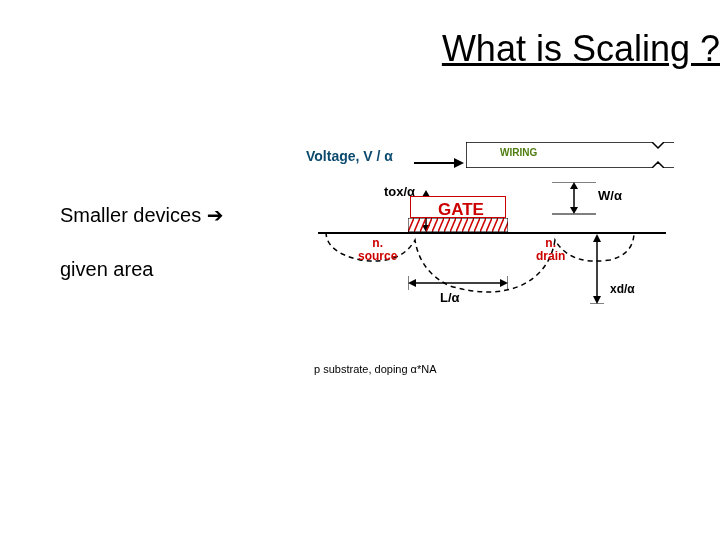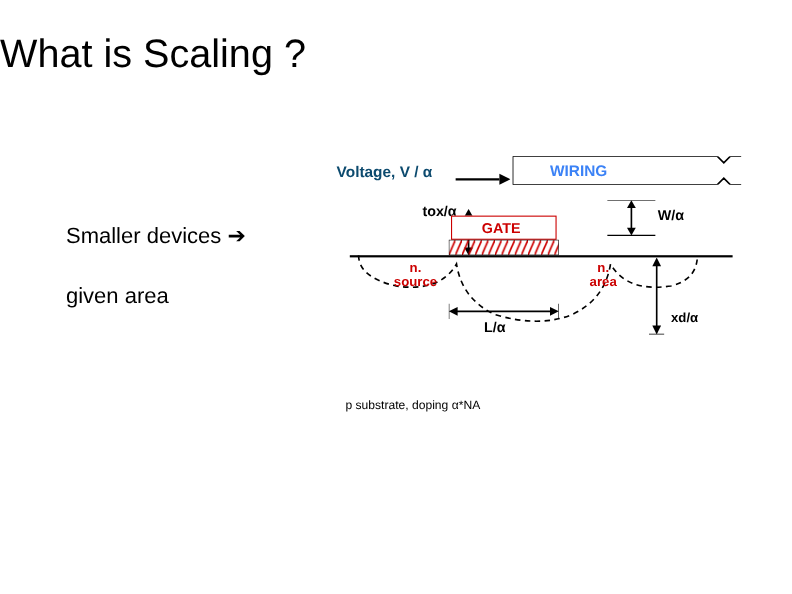--- a/index.html
+++ b/index.html
@@ -9,24 +9,25 @@
     background: #ffffff;
     font-family: Arial, Helvetica, sans-serif;
     position: relative;
     overflow: hidden;
   }
   .title {
     position: absolute;
     top: 28px;
     left: 0;
     width: 100%;
-    text-align: left;
+    text-align: right;
     font-size: 36px;
     font-weight: normal;
     color: #000;
+    text-decoration: underline;
   }
   .subtitle {
     position: absolute;
     top: 202px;
     left: 60px;
     width: 210px;
     font-size: 20px;
     line-height: 1.35;
     color: #000;
   }
@@ -54,37 +55,37 @@
     position: absolute;
     top: 2px;
     left: 176px;
     width: 208px;
     height: 26px;
   }
   .wiring-label {
     position: absolute;
     top: 7px;
     left: 210px;
-    font-size: 14px;
-    font-weight: bold;
-    color: #3b82f6;
+    font-size: 10px;
+    font-weight: bold;
+    color: #4d7c0f;
   }
   .tox-label {
     position: absolute;
     top: 44px;
     left: 94px;
     font-size: 13px;
     font-weight: bold;
     color: #000;
   }
   .gate-label {
     position: absolute;
     top: 60px;
     left: 148px;
-    font-size: 13px;
+    font-size: 17px;
     font-weight: bold;
     color: #c00;
   }
   .gate-box {
     position: absolute;
     top: 56px;
     left: 120px;
     width: 96px;
     height: 22px;
     border: 1.5px solid #c00;
@@ -247,21 +248,21 @@
              Q 100 40 130 54 Q 170 66 200 54 Q 230 40 235 8
              Q 250 34 290 28 Q 314 22 314 0" stroke="#000" stroke-width="1.5" stroke-dasharray="5,4" fill="none"></path>
   </svg>
 
   <div class="nsource-label">
     <span>n.</span><br>
     <span>source</span>
   </div>
   <div class="ndrain-label">
     <span>n.</span><br>
-    <span>area</span>
+    <span>drain</span>
   </div>
 
   <svg class="L-dim" width="100" height="14">
     <line x1="0" y1="0" x2="0" y2="14" stroke="#000" stroke-width="1"></line>
     <line x1="100" y1="0" x2="100" y2="14" stroke="#000" stroke-width="1"></line>
     <line x1="5" y1="7" x2="95" y2="7" stroke="#000" stroke-width="1.5"></line>
     <polygon points="8,3 0,7 8,11" fill="#000"></polygon>
     <polygon points="92,3 100,7 92,11" fill="#000"></polygon>
   </svg>
   <div class="L-label">L/α</div>

